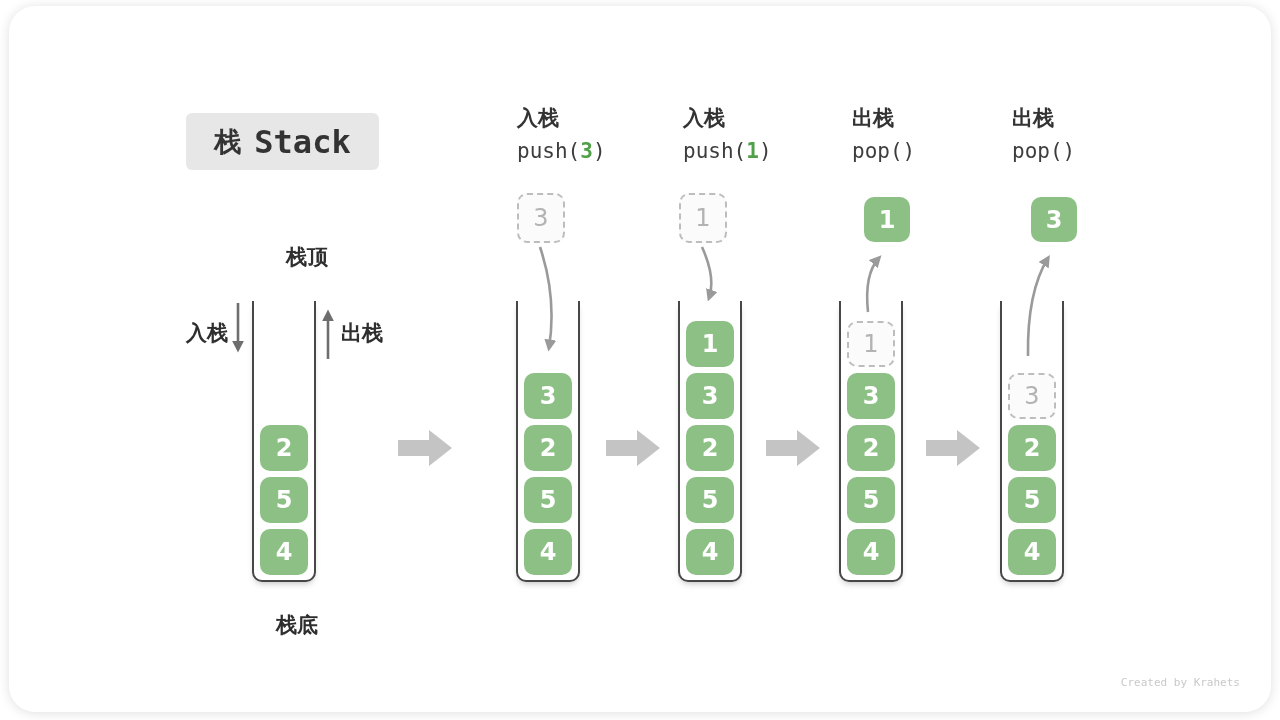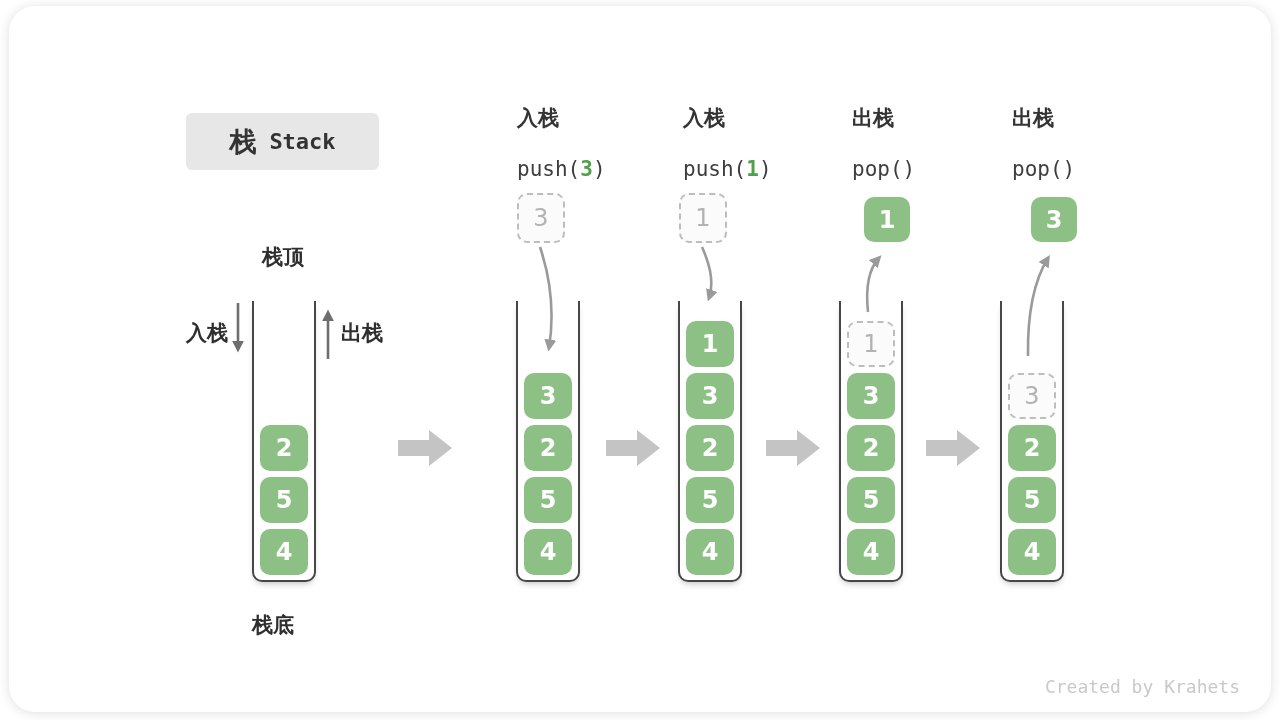--- a/index.html
+++ b/index.html
@@ -13,30 +13,30 @@
   .stage{position:relative;width:1280px;height:720px;overflow:hidden;}
   .card{position:absolute;left:9px;top:6px;width:1262px;height:706px;
         background:#ffffff;border-radius:26px;box-shadow:0 1px 12px rgba(0,0,0,.13);}
   .overlay{position:absolute;left:0;top:0;width:1280px;height:720px;pointer-events:none;}
 
   .title-box{position:absolute;left:186px;top:113px;width:193px;height:57px;
     background:var(--title-bg,#E7E7E7);border-radius:6px;display:flex;
     align-items:center;justify-content:center;color:var(--text-dark,#333);}
   .title-box .zh{font-size:27px;font-weight:700;}
   .title-box .en{font-family:"DejaVu Sans Mono","Liberation Mono",monospace;
-    font-size:22px;font-weight:600;margin-left:13px;}
+    font-size:32px;font-weight:600;margin-left:13px;}
 
   .op-label{position:absolute;top:104px;color:var(--text-dark,#333);}
   .op-zh{font-size:21px;font-weight:700;line-height:28px;}
   .op-code{font-family:"DejaVu Sans Mono","Liberation Mono",monospace;
-    font-size:21px;line-height:28px;margin-top:23px;color:#3D3D3D;}
+    font-size:21px;line-height:28px;margin-top:5px;color:#3D3D3D;}
   .op-code .arg{color:var(--code-green,#4FA048);font-weight:700;}
 
   .side-label{position:absolute;font-size:21px;font-weight:700;color:#2E2E2E;}
-  .center-label{position:absolute;width:90px;text-align:center;
+  .center-label{position:absolute;width:90px;text-align:right;
     font-size:21px;font-weight:700;color:#2E2E2E;}
 
   .well{position:absolute;top:301px;width:64px;height:281px;
     border-left:2px solid var(--well-stroke,#474747);
     border-right:2px solid var(--well-stroke,#474747);
     border-bottom:2px solid var(--well-stroke,#474747);
     border-radius:0 0 10px 10px;background:#fff;
     box-shadow:0 4px 7px -3px rgba(0,0,0,.28);}
 
   .box{position:absolute;width:48px;height:46px;border-radius:10px;
@@ -44,21 +44,21 @@
     align-items:center;justify-content:center;font-size:24px;font-weight:700;}
   .ghost{position:absolute;width:48px;height:46px;border-radius:10px;
     border:2px dashed var(--ghost-border,#BDBDBD);background:var(--ghost-bg,#FBFBFB);
     color:var(--ghost-text,#B3B3B3);display:flex;align-items:center;
     justify-content:center;font-size:24px;font-weight:400;}
   .ghost.float{height:50px;}
   .box.popped{width:46px;height:45px;}
 
   .watermark{position:absolute;top:676px;right:40px;
     font-family:"DejaVu Sans Mono","Liberation Mono",monospace;
-    font-size:18px;color:var(--watermark-gray,#C9C9C9);margin-left:6px;}
+    font-size:11px;color:var(--watermark-gray,#C9C9C9);margin-left:6px;}
 
   .arr-dark{stroke:var(--arrow-dark,#6E6E6E);stroke-width:2.6;fill:none;}
   .arr-gray{stroke:var(--arrow-gray,#9A9A9A);stroke-width:2.6;fill:none;}
   .flow{fill:var(--flow-arrow,#C4C4C4);}
   .head-dark{fill:var(--arrow-dark,#6E6E6E);}
   .head-gray{fill:var(--arrow-gray,#9A9A9A);}
 </style>
 </head>
 <body>
 

